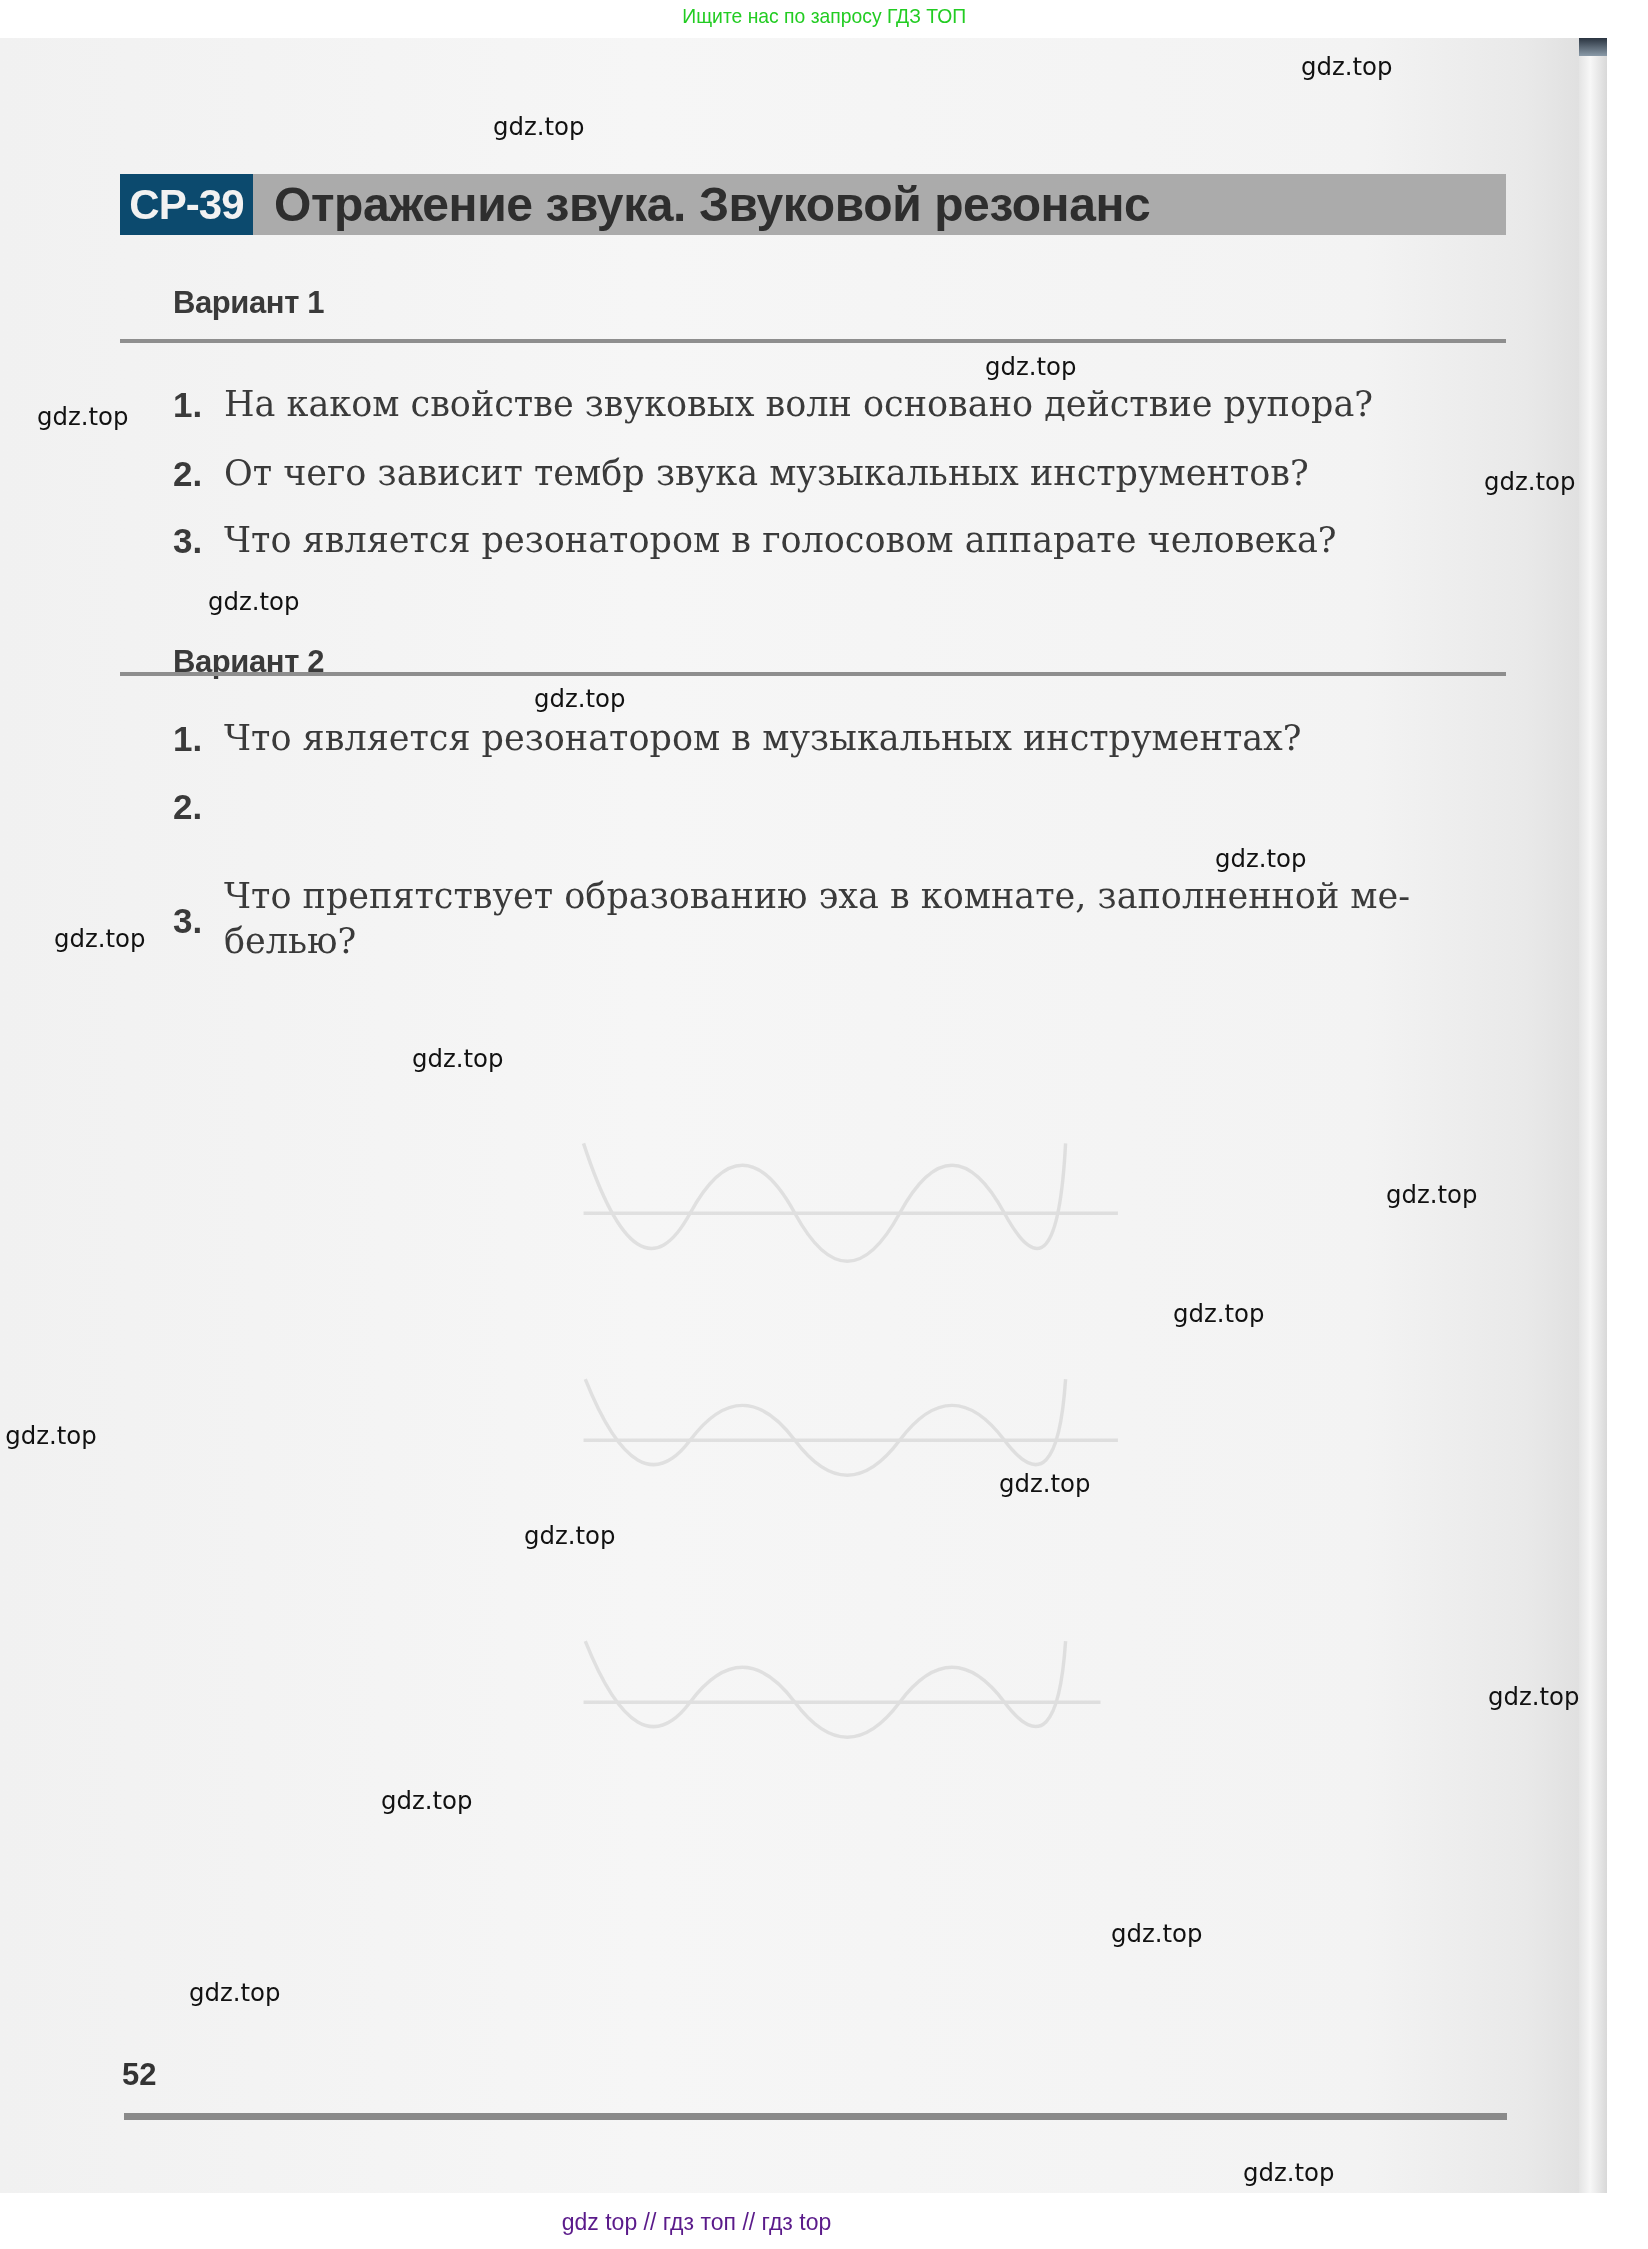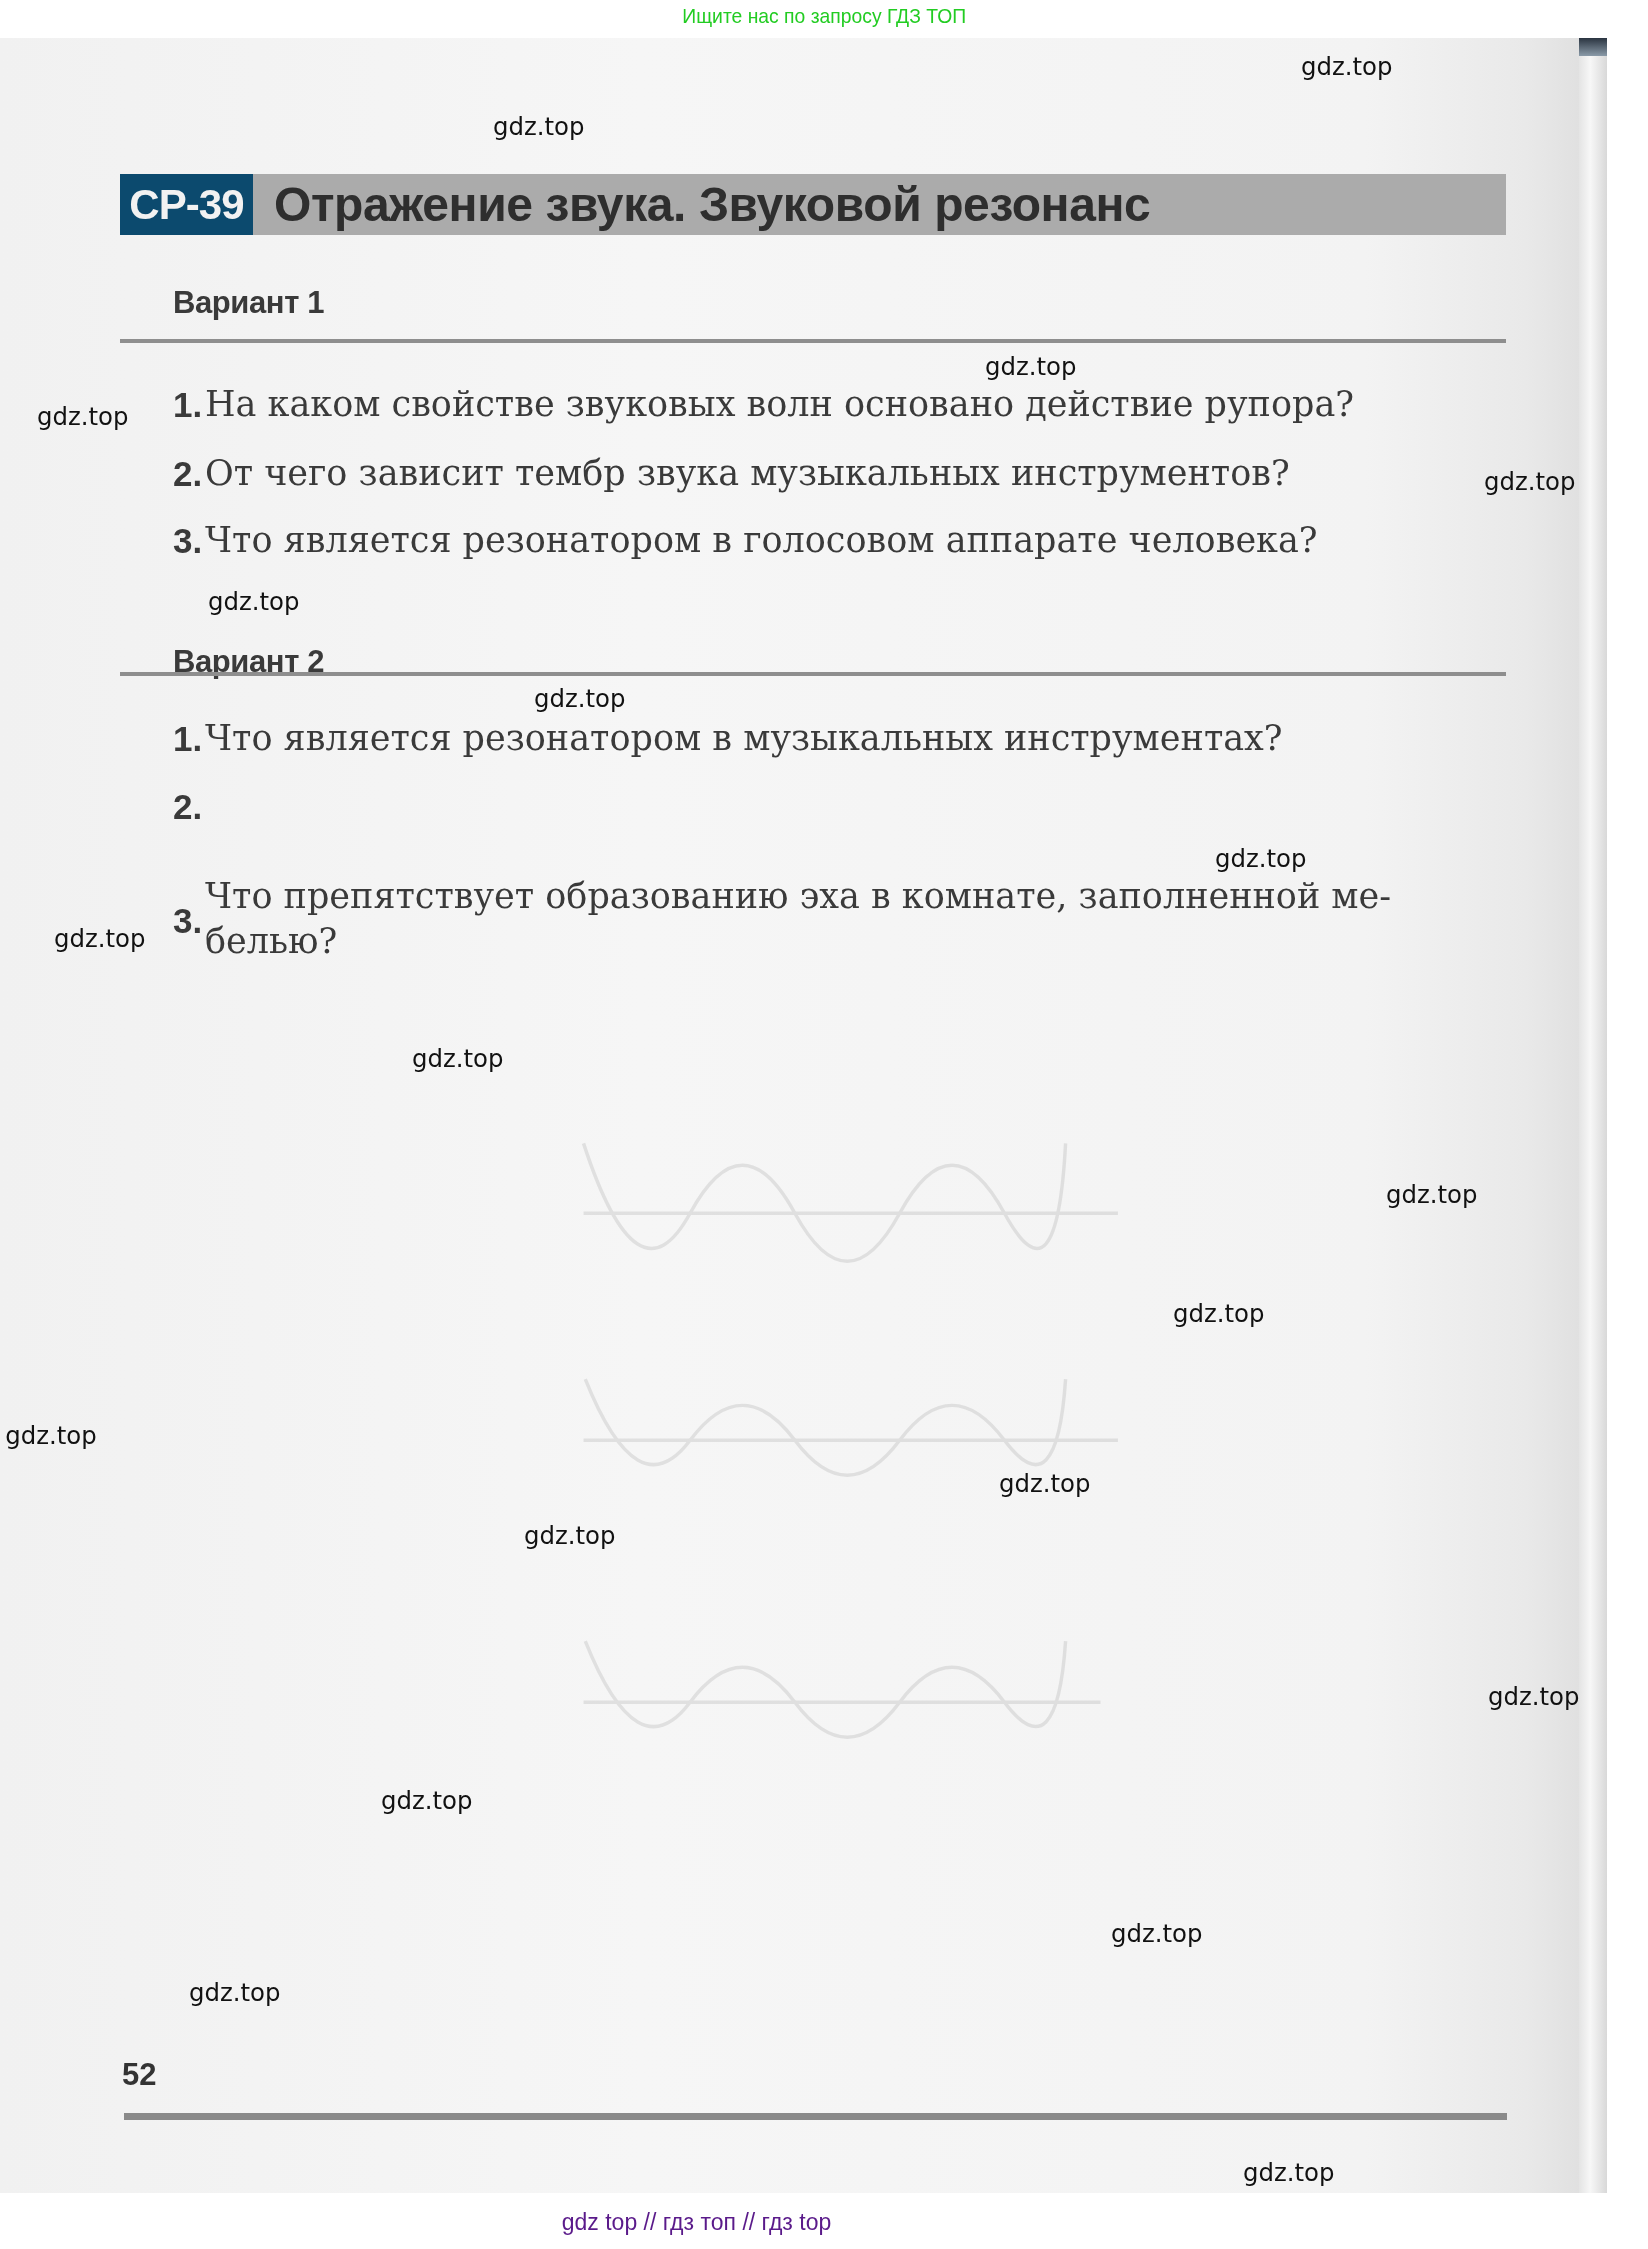--- a/index.html
+++ b/index.html
@@ -9,21 +9,21 @@
   .page{position:absolute;left:0;top:38px;width:1606px;height:2155px;background:linear-gradient(90deg,#f1f1f1 0%,#f6f6f6 40%,#f3f3f3 85%,#e9e9e9 95%,#dcdcdc 100%);}
   .page-edge{position:absolute;left:1579px;top:38px;width:28px;height:2155px;background:linear-gradient(90deg,#e4e4e4,#f7f7f7 40%,#d8d8d8);}
   .page-edge-top{position:absolute;left:1579px;top:38px;width:28px;height:17.5px;background:linear-gradient(180deg,#2a3440,#8a9aa8);}
   .header-band{position:absolute;left:120px;top:174px;width:1386px;height:61px;background:#ababab;}
   .header-code{position:absolute;left:120px;top:174px;width:133px;height:61px;background:#0c4a6e;color:#f2f2f2;font-family:"Liberation Sans",sans-serif;font-weight:bold;font-size:42px;line-height:61px;text-align:center;letter-spacing:-0.9px;}
   .header-title{position:absolute;left:274px;top:174px;height:54px;line-height:61px;color:#2e2e2e;font-family:"Liberation Sans",sans-serif;font-weight:bold;font-size:48px;letter-spacing:-0.4px;}
   .variant-title{position:absolute;left:173px;font-family:"Liberation Sans",sans-serif;font-weight:bold;font-size:31px;color:#3a3a3a;letter-spacing:-0.4px;}
   .rule{position:absolute;left:120px;width:1386px;height:4.4px;background:#8e8e8e;}
   .q{position:absolute;left:173px;width:1336px;font-family:"DejaVu Serif",serif;font-size:35px;color:#3a3a3a;line-height:45px;}
   .q .num{position:absolute;left:0;top:0;font-family:"Liberation Sans",sans-serif;font-weight:bold;font-size:35px;color:#3a3a3a;}
-  .q .txt{display:block;margin-left:32px;}
+  .q .txt{display:block;margin-left:51px;}
   .wm{position:absolute;font-family:"DejaVu Sans",sans-serif;font-size:24.4px;color:#111111;}
   .page-num{position:absolute;left:122px;top:2057px;font-family:"Liberation Sans",sans-serif;font-weight:bold;font-size:31px;color:#333;}
   .bottom-rule{position:absolute;left:124px;top:2113px;width:1383px;height:7px;background:#8a8a8a;}
   .bottom-banner{position:absolute;left:0;top:2209px;width:1393px;text-align:center;}
   .bottom-banner span{font-family:"Liberation Sans",sans-serif;font-size:23px;color:#5a1a8a;}
   svg.ghostchart{position:absolute;left:524px;top:1091px;opacity:0.35;}
 </style>
 </head>
 <body>
 

